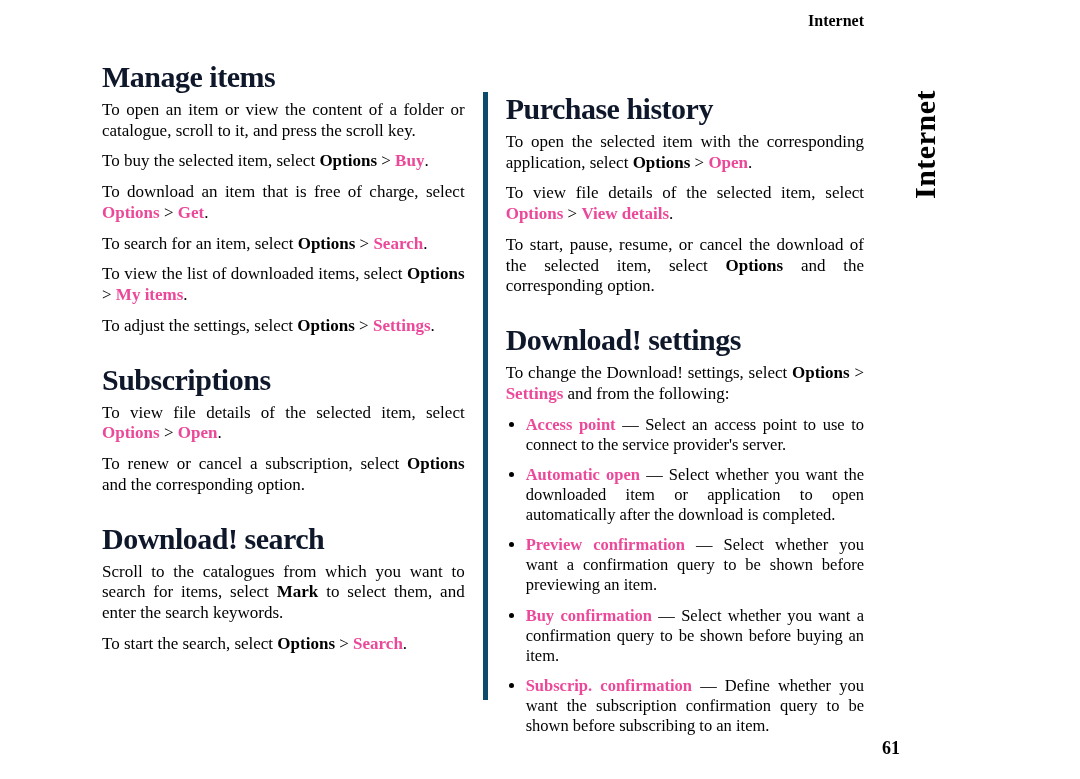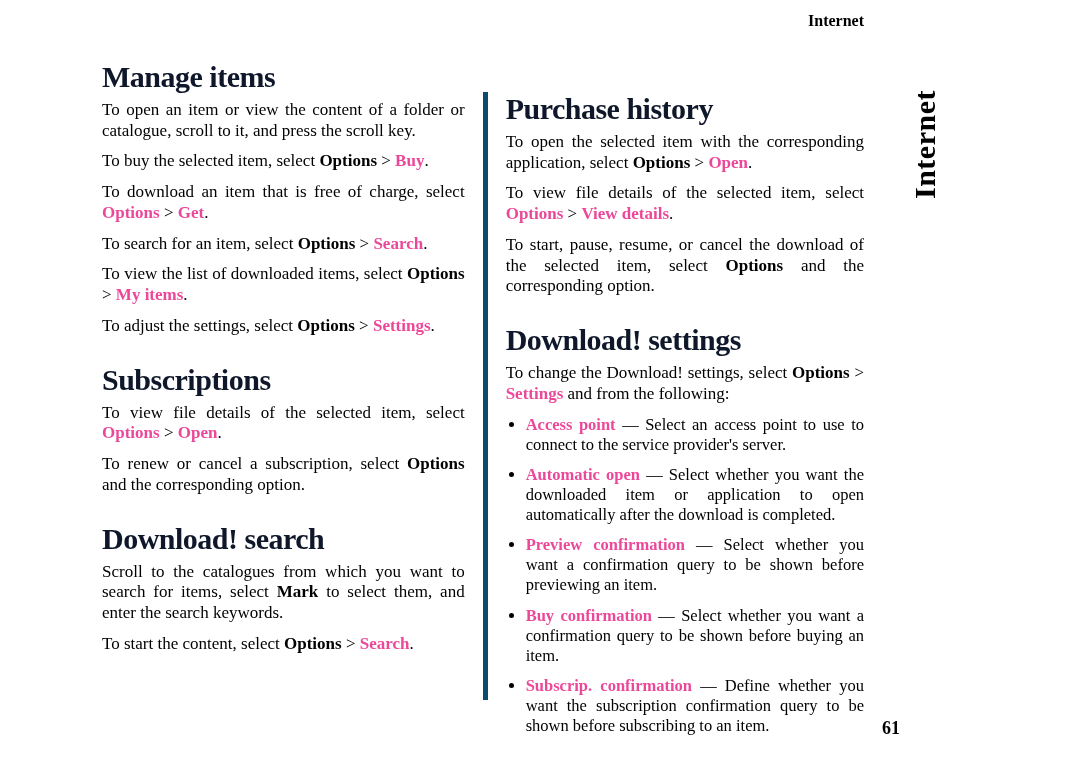--- a/index.html
+++ b/index.html
@@ -31,21 +31,21 @@
     top: 90px;
     right: 24px;
     transform: rotate(-90deg);
     transform-origin: right top;
     font-weight: bold;
     font-size: 30px;
     letter-spacing: 0.5px;
   }
   .page-number {
     position: absolute;
-    bottom: 40px;
+    bottom: 20px;
     right: 32px;
     font-weight: bold;
     font-size: 18px;
   }
   .columns {
     display: flex;
     gap: 0;
     height: 640px;
   }
   .col {
@@ -108,21 +108,21 @@
       <p><span>To search for an item, select </span><span class="b">Options</span><span> &gt; </span><span class="link">Search</span><span>.</span></p>
       <p><span>To view the list of downloaded items, select </span><span class="b">Options</span><span> &gt; </span><span class="link">My items</span><span>.</span></p>
       <p><span>To adjust the settings, select </span><span class="b">Options</span><span> &gt; </span><span class="link">Settings</span><span>.</span></p>
 
       <h2 class="mt">Subscriptions</h2>
       <p><span>To view file details of the selected item, select </span><span class="link">Options</span><span> &gt; </span><span class="link">Open</span><span>.</span></p>
       <p><span>To renew or cancel a subscription, select </span><span class="b">Options</span><span> and the corresponding option.</span></p>
 
       <h2 class="mt">Download! search</h2>
       <p><span>Scroll to the catalogues from which you want to search for items, select </span><span class="b">Mark</span><span> to select them, and enter the search keywords.</span></p>
-      <p><span>To start the content, select </span><span class="b">Options</span><span> &gt; </span><span class="link">Search</span><span>.</span></p>
+      <p><span>To start the search, select </span><span class="b">Options</span><span> &gt; </span><span class="link">Search</span><span>.</span></p>
 
     </div>
 
     <div class="col right">
 
       <h2>Purchase history</h2>
       <p><span>To open the selected item with the corresponding application, select </span><span class="b">Options</span><span> &gt; </span><span class="link">Open</span><span>.</span></p>
       <p><span>To view file details of the selected item, select </span><span class="link">Options</span><span> &gt; </span><span class="link">View details</span><span>.</span></p>
       <p><span>To start, pause, resume, or cancel the download of the selected item, select </span><span class="b">Options</span><span> and the corresponding option.</span></p>
 

